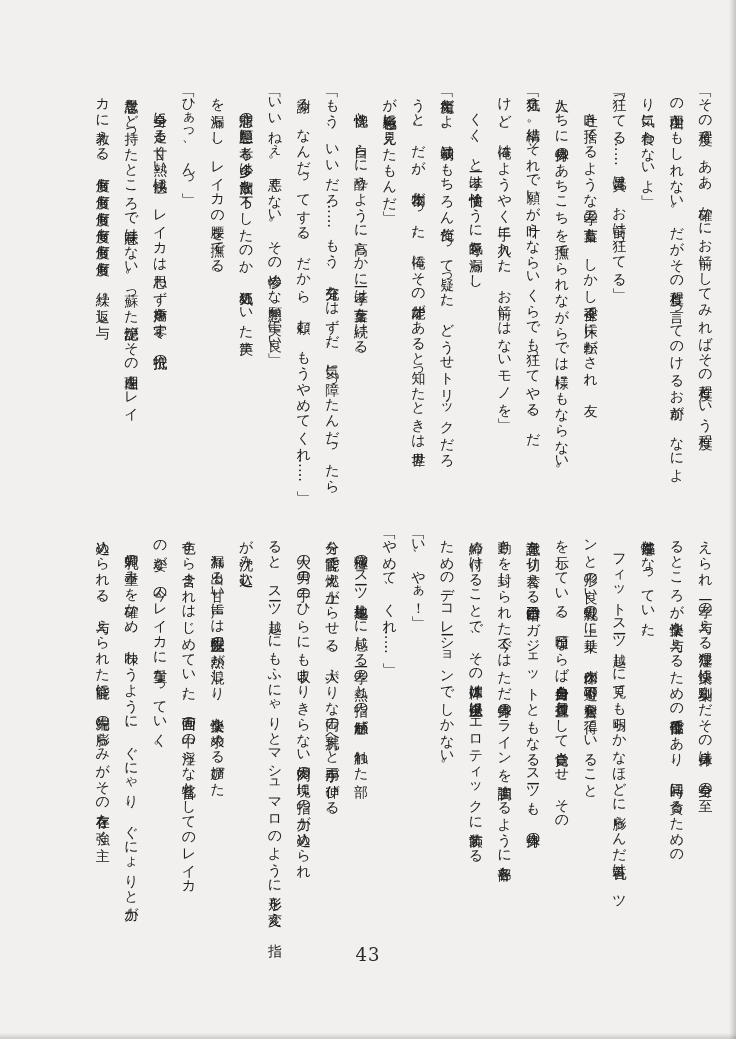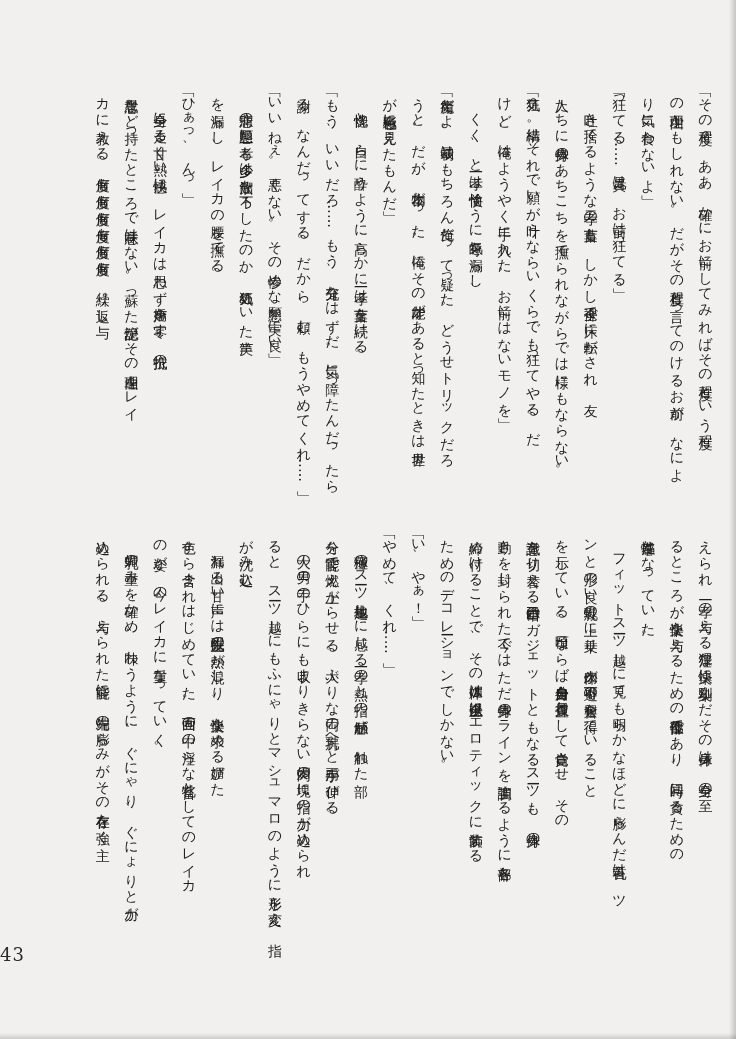--- a/index.html
+++ b/index.html
@@ -43,20 +43,21 @@
     line-height: 28.7px;      
     letter-spacing: 0.25px;
     white-space: nowrap;
     font-weight: 400;
   }
   .page-number {
     position: absolute;
     top: 944px;
     left: 0;
     width: 100%;
+    text-align: center;
     font-size: 18px;
     letter-spacing: 1px;
     color: #2a2a2a;
   }
 </style>
 </head>
 <body>
 
 <div class="page">
 

